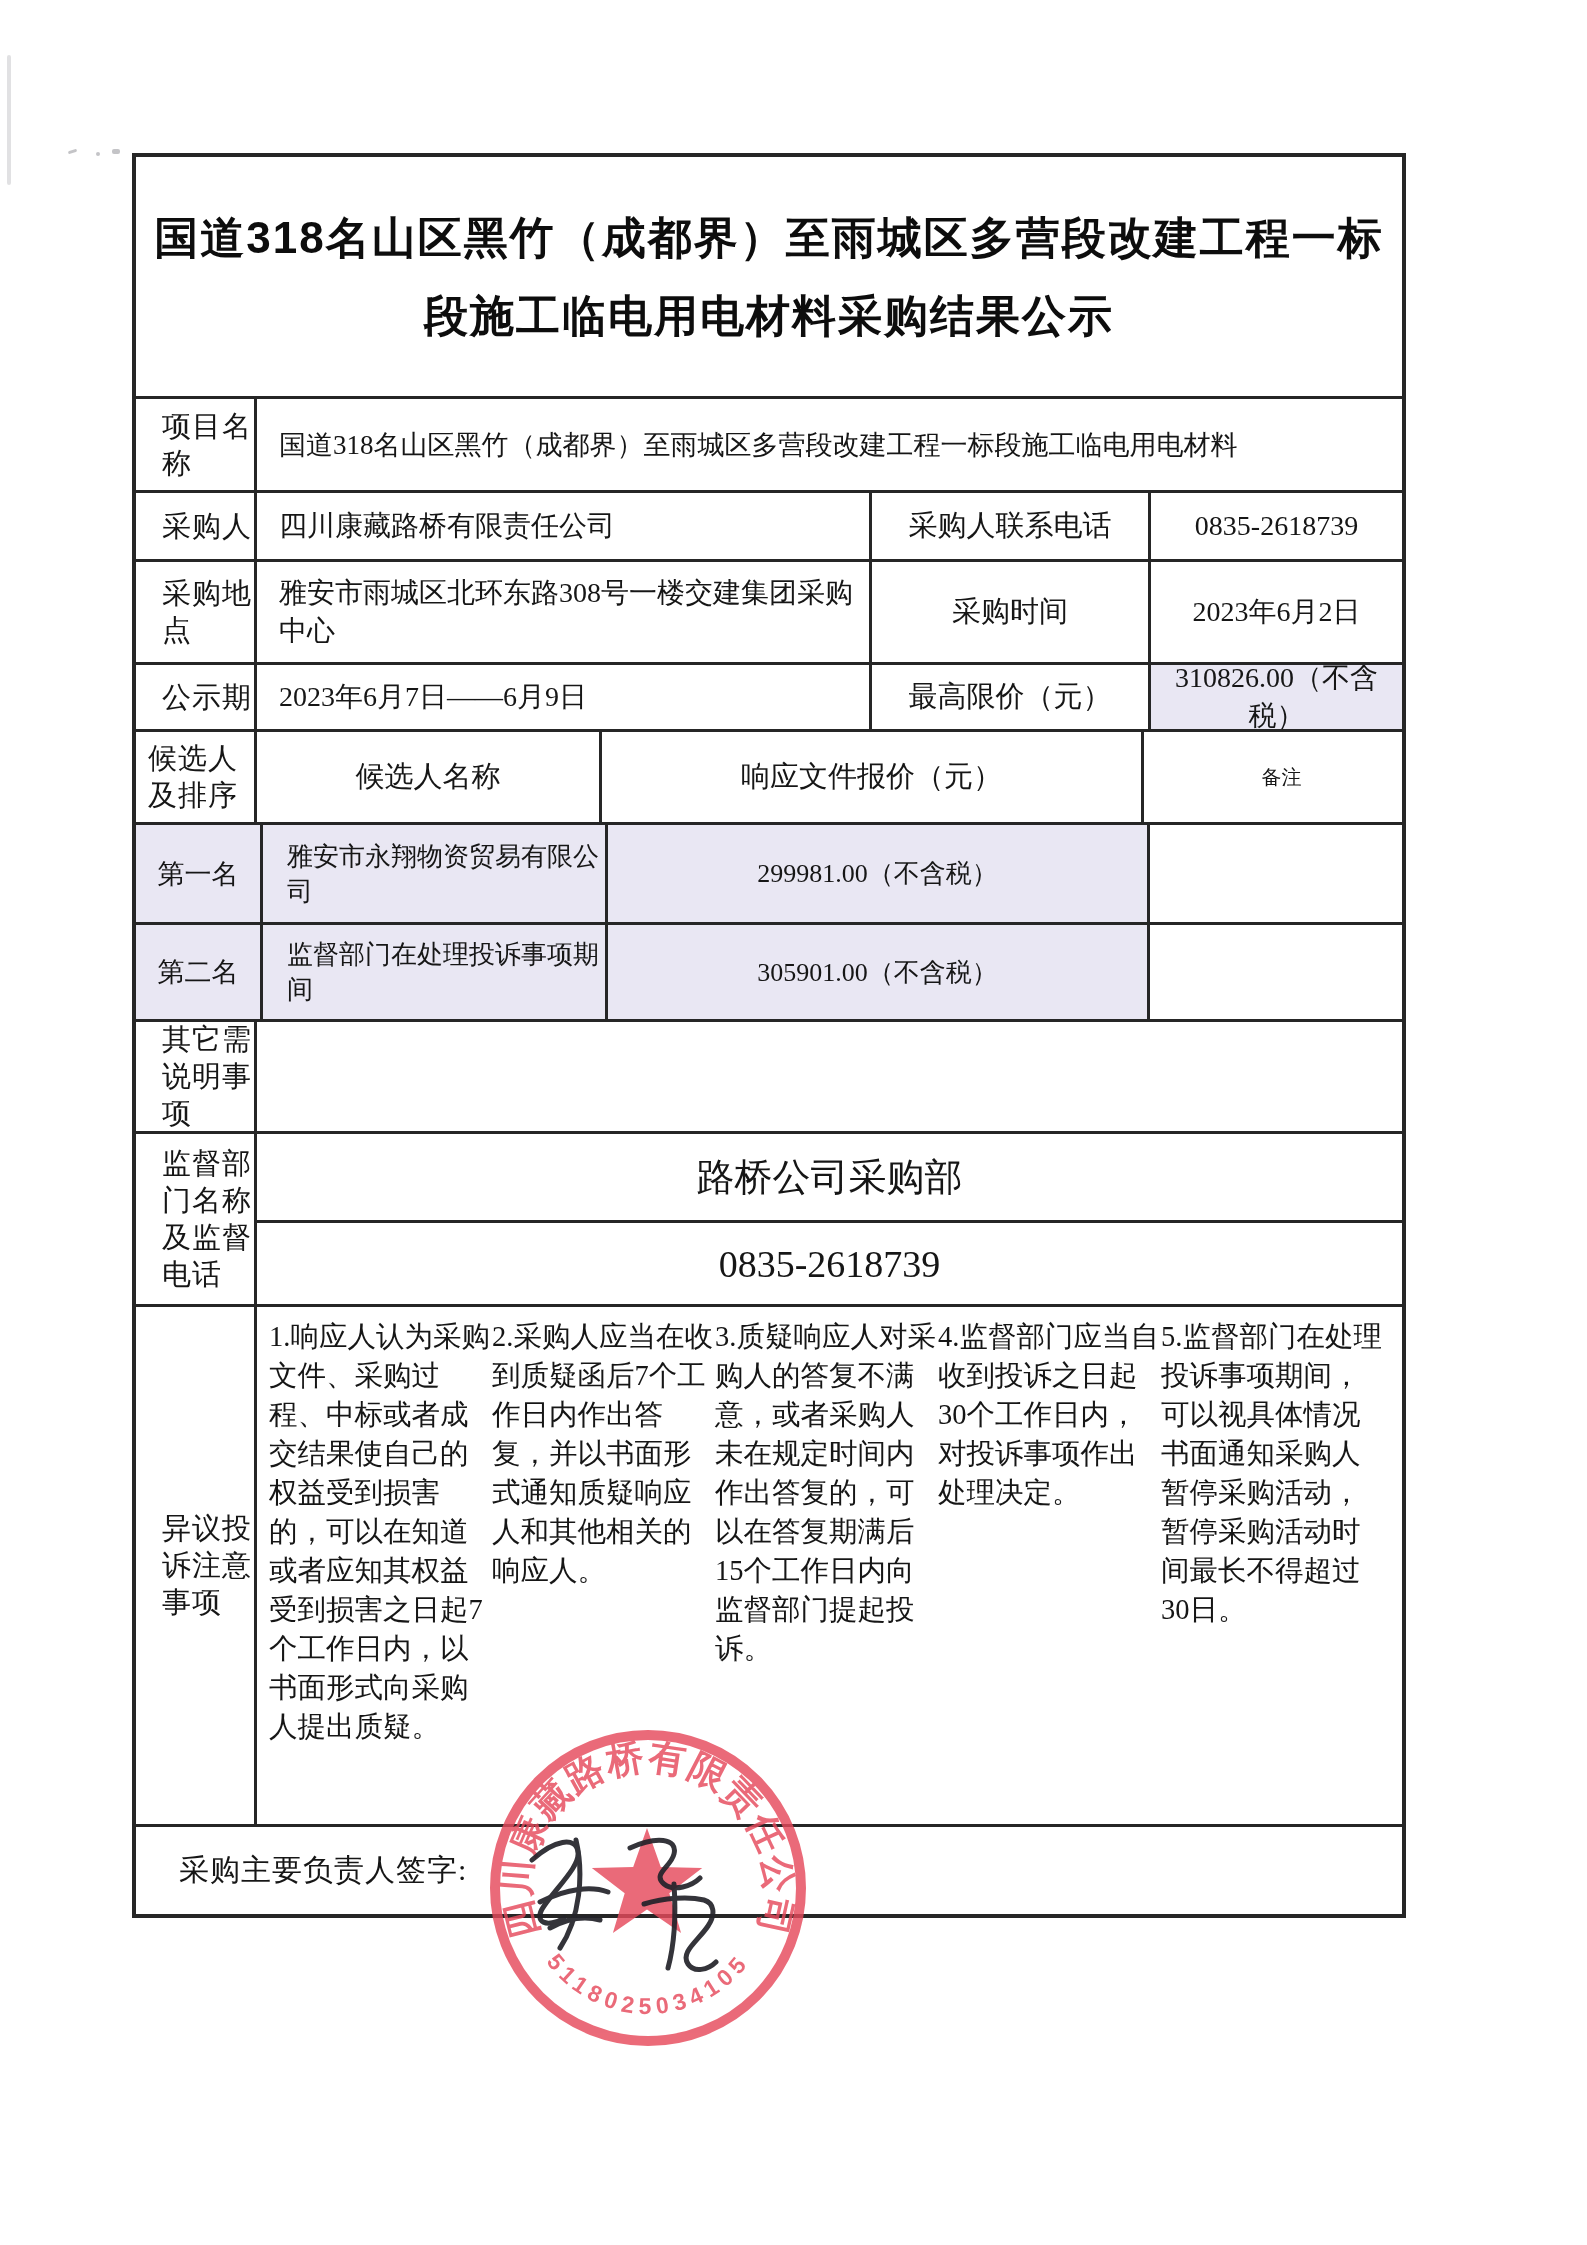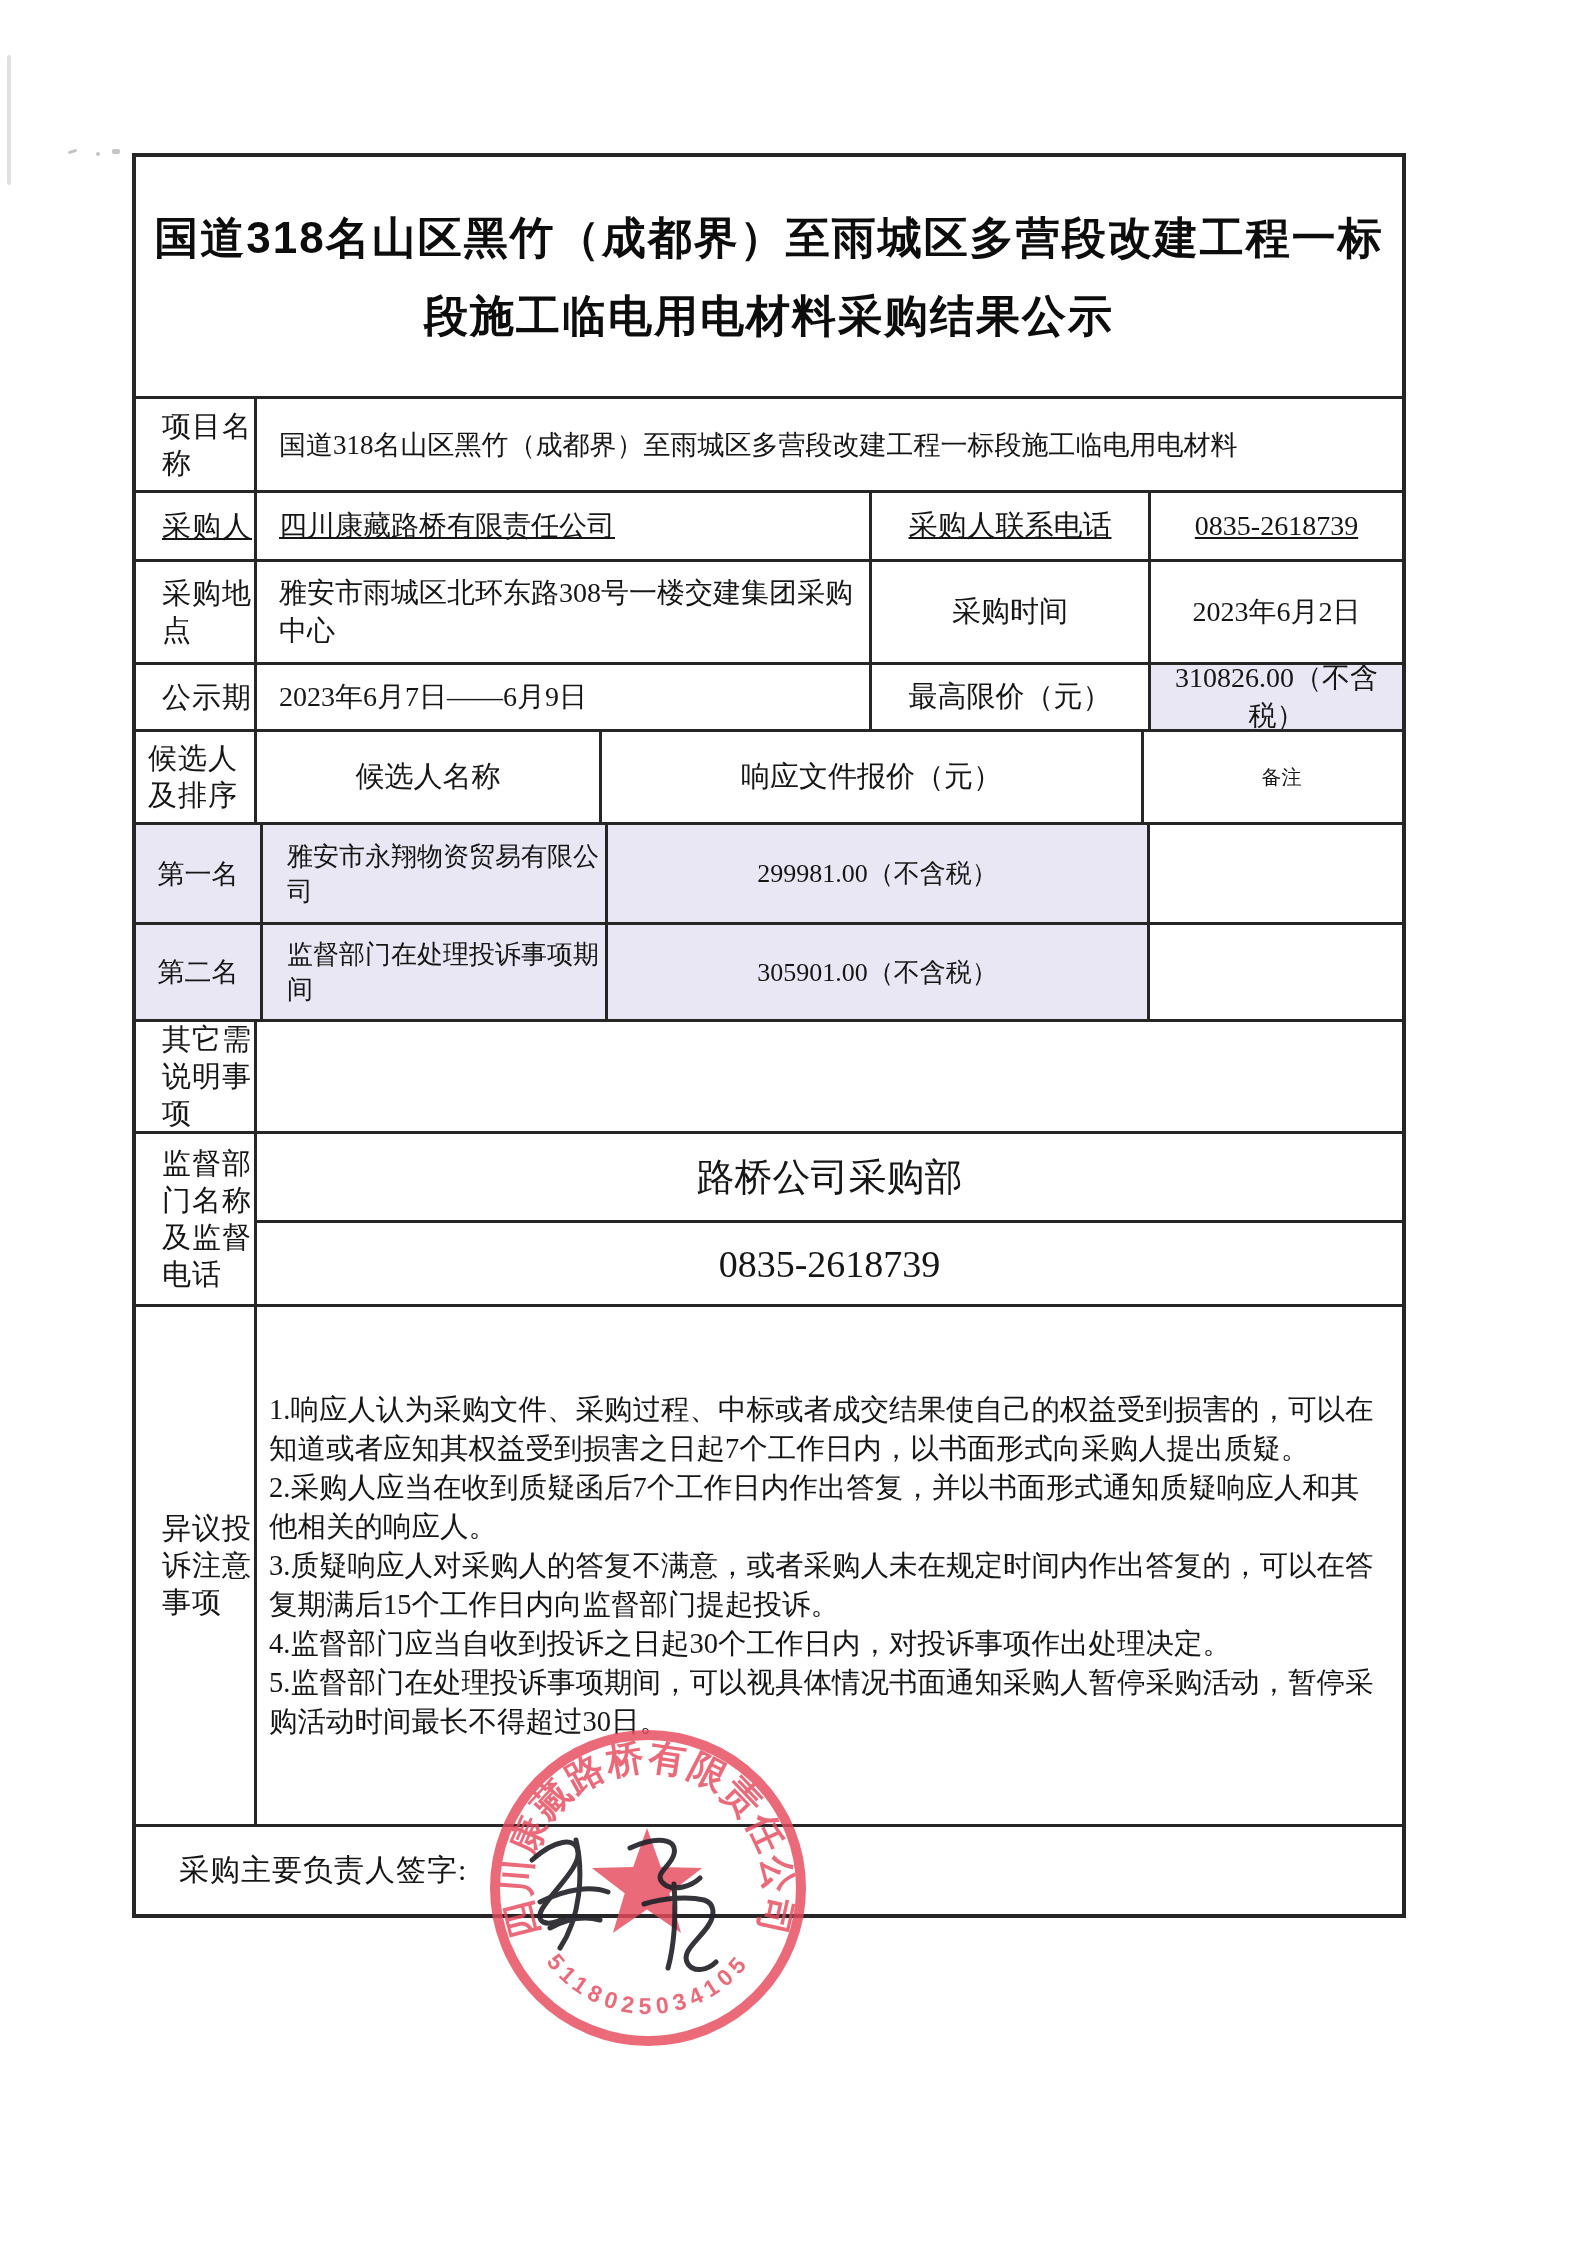--- a/index.html
+++ b/index.html
@@ -34,21 +34,21 @@
   .value-left{padding-left:22px;font-size:28px;line-height:38px;}
   .centered{justify-content:center;text-align:center;}
   .hl{background:var(--hl);}
 
   .title-row{height:242px;border-bottom:3px solid var(--border);}
   .title-cell{flex:1;flex-direction:column;justify-content:center;text-align:center;
     font-family:"Liberation Sans","DejaVu Sans",sans-serif;font-weight:bold;
     font-size:44px;line-height:78px;letter-spacing:2px;color:#0d0d0d;}
 
   .r-project{height:94px;}
-  .r-purchaser{height:69px;text-decoration:underline;}
+  .r-purchaser{height:69px;}
   .r-location{height:103px;}
   .r-publicity{height:67px;}
   .r-cand-head{height:93px;}
   .r-cand1{height:100px;}
   .r-cand2{height:97px;}
   .r-other{height:112px;}
   .r-supervision{height:173px;}
   .r-objection{height:520px;}
   .r-sign{height:95px;flex:1;padding-left:25px;}
 
@@ -60,21 +60,21 @@
   .c-name{flex:0 0 345px;padding-left:24px;font-size:26px;}
   .c-price{flex:0 0 542px;font-size:26px;}
   .c-remark{flex:1;font-size:20px;padding-left:17px;}
   .head-font{font-size:29px;}
 
   .sup-col{flex:1;display:flex;flex-direction:column;}
   .sup-sub{flex:0 0 auto;display:flex;align-items:center;justify-content:center;font-size:38px;}
   .sup-a{height:89px;border-bottom:3px solid var(--border);}
   .sup-b{flex:1;}
 
-  .objection-text{flex:1;flex-direction:column;align-items:flex-start;justify-content:center;
+  .objection-text{flex:1;flex-direction:row;align-items:flex-start;justify-content:center;
     padding:10px 18px 10px 12px;font-size:28.5px;line-height:39px;}
   .objection-text .obj-item{width:100%;}
 
   .sign-cell{flex:1;padding-left:18px;font-size:30px;letter-spacing:1px;}
 
   .stamp{position:absolute;left:448px;top:1688px;width:400px;height:400px;z-index:5;}
 </style>
 </head>
 <body>
 

